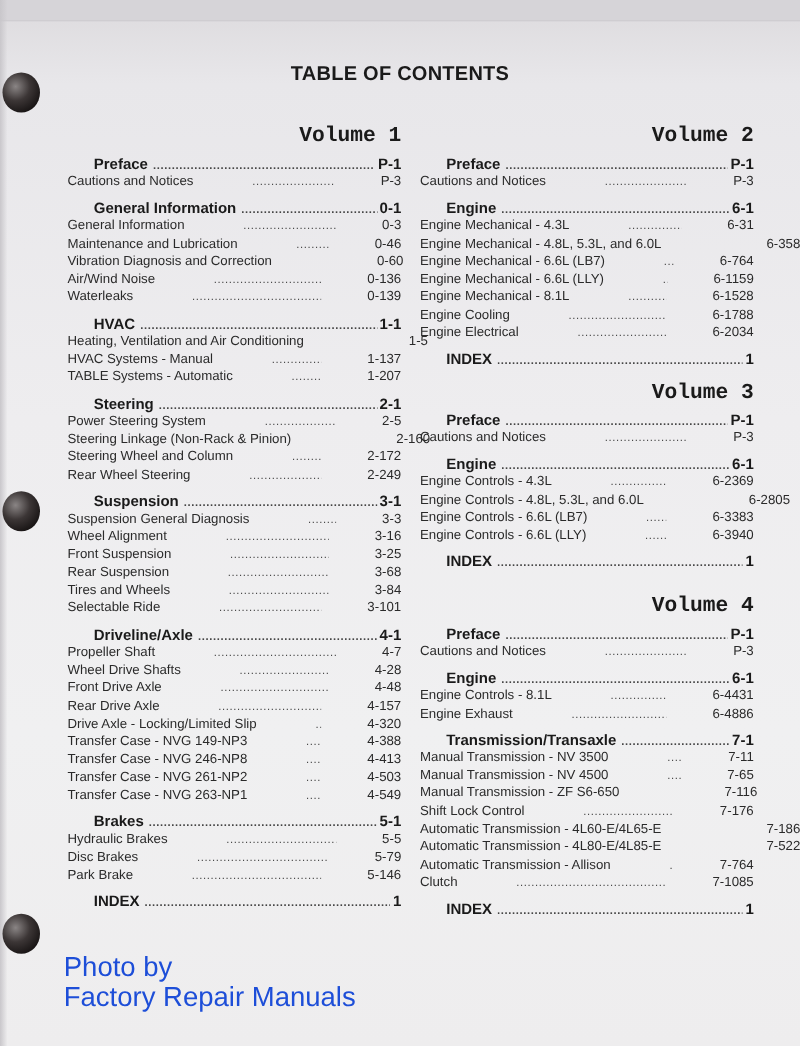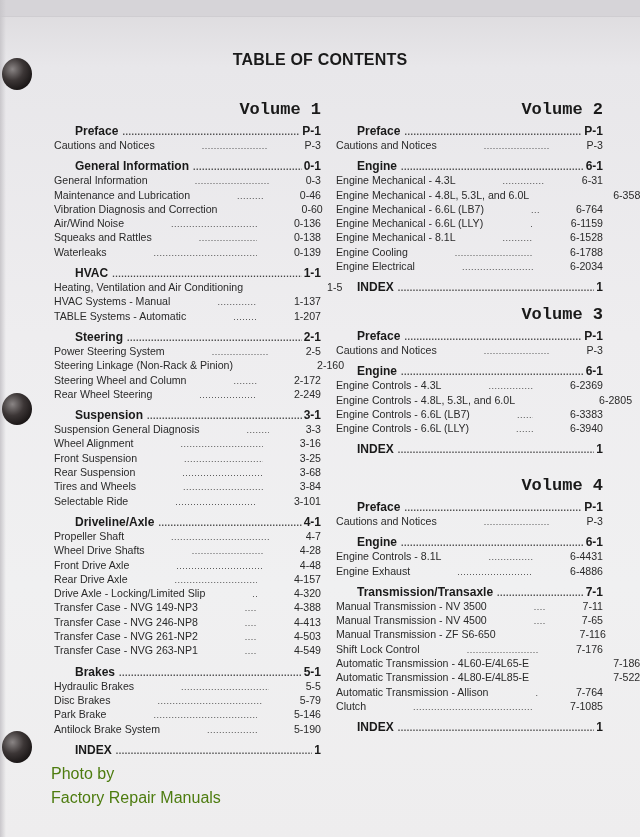--- a/index.html
+++ b/index.html
@@ -45,22 +45,22 @@
     content: "................................................................................................................................................................";
   }
   .entry .pg { flex: 0 0 auto; }
   .section { margin-bottom: 6px; }
   .head { font-weight: bold; font-size: 12px; height: 15px; padding-left: 29px; }
   .head .dots { margin-left: 4px; }
   .sub { padding-left: 8px; height: 14.3px; color: #2a2a2a; gap: 35px; }
   .sub .lbl { margin-right: 10px; }
   .index { font-weight: bold; font-size: 12px; }
   .watermark {
-    position: absolute; left: 51px; top: 762px; font-size: 16px; line-height: 24px;
-    color: #4d7c0f;
+    position: absolute; left: 51px; top: 762px; font-size: 22px; line-height: 24px;
+    color: #1d4ed8;
   }
 </style>
 </head>
 <body>
 
 <div class="topstrip"></div>
 <div class="leftedge"></div>
 <div class="hole" style="top:58px"></div>
 <div class="hole" style="top:393px"></div>
 <div class="hole" style="top:731px"></div>
@@ -101,25 +101,20 @@
         <span class="lbl">Vibration Diagnosis and Correction</span>
         <span class="dots"></span>
         <span class="pg">0-60</span>
       </div>
       <div class="entry sub">
         <span class="lbl">Air/Wind Noise</span>
         <span class="dots"></span>
         <span class="pg">0-136</span>
       </div>
       <div class="entry sub">
-        <span class="lbl">Squeaks and Rattles</span>
-        <span class="dots"></span>
-        <span class="pg">0-138</span>
-      </div>
-      <div class="entry sub">
         <span class="lbl">Waterleaks</span>
         <span class="dots"></span>
         <span class="pg">0-139</span>
       </div>
     </div>
     <div class="section">
       <div class="entry head">
         <span class="lbl">HVAC</span>
         <span class="dots"></span>
         <span class="pg">1-1</span>
@@ -269,25 +264,20 @@
       </div>
       <div class="entry sub">
         <span class="lbl">Disc Brakes</span>
         <span class="dots"></span>
         <span class="pg">5-79</span>
       </div>
       <div class="entry sub">
         <span class="lbl">Park Brake</span>
         <span class="dots"></span>
         <span class="pg">5-146</span>
-      </div>
-      <div class="entry sub">
-        <span class="lbl">Antilock Brake System</span>
-        <span class="dots"></span>
-        <span class="pg">5-190</span>
       </div>
     </div>
     <div class="entry index head">
       <span class="lbl">INDEX</span>
       <span class="dots"></span>
       <span class="pg">1</span>
     </div>
   </div>
 
 <div class="col right" style="top:100px" id="vol1">

